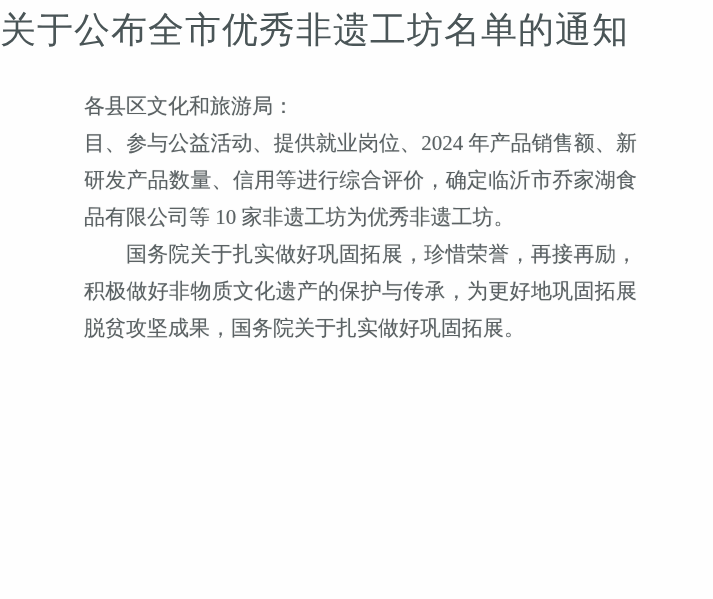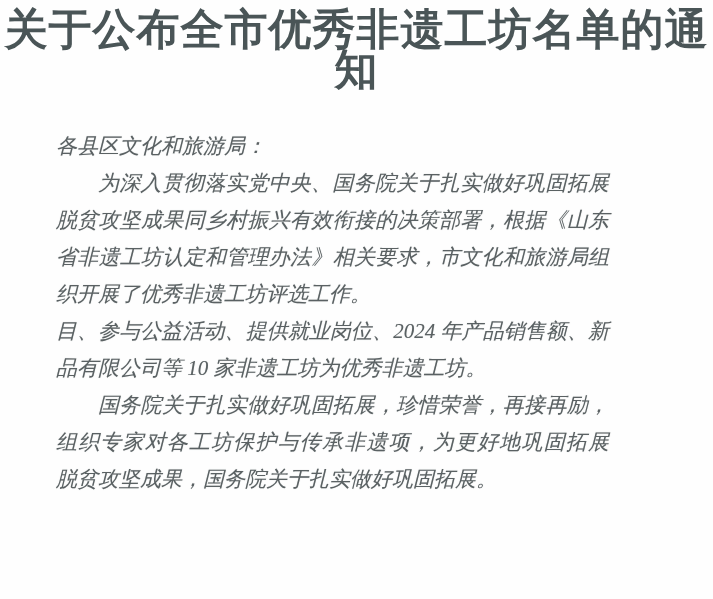--- a/index.html
+++ b/index.html
@@ -16,35 +16,33 @@
     overflow: hidden;
   }
   .page {
     position: relative;
     width: 713px; height: 599px;
     background: var(--bg);
   }
   .notice-title {
     margin-top: 10px;
     margin-bottom: 38px;
-    font-size: 43px;
+    font-size: 36px;
     line-height: 40px;
-    font-weight: 700;
+    font-weight: 400;
     letter-spacing: 1px;
-    text-align: center;
     color: var(--title-color);
   }
   .content {
-    margin-left: 56px;
+    margin-left: 84px;
     width: 553px;
     font-size: 21px;
     line-height: 37px;
     color: var(--body-color);
     text-shadow: 0 0 1px rgba(100,108,110,0.35);
-    font-style: italic;
   }
   .salutation {
     text-align: left;
   }
   .line {
     text-align: justify;
     text-align-last: justify;
     white-space: nowrap;
   }
   .line.first { text-indent: 2em; }
@@ -60,33 +58,28 @@
 <body>
 
 <div class="page">
 
   <h1 class="notice-title">关于公布全市优秀非遗工坊名单的通知</h1>
 
   <div class="content">
 
     <div class="salutation">各县区文化和旅游局：</div>
 
-    <div>
-      <div class="line first">为深入贯彻落实党中央、国务院关于扎实做好巩固拓展</div>
-      <div class="line">脱贫攻坚成果同乡村振兴有效衔接的决策部署，根据《山东</div>
-      <div class="line">省非遗工坊认定和管理办法》相关要求，市文化和旅游局组</div>
-      <div class="line last">织开展了优秀非遗工坊评选工作。</div>
-    </div>
 
     <div>
       <div class="line">目、参与公益活动、提供就业岗位、2024 年产品销售额、新</div>
+      <div class="line">研发产品数量、信用等进行综合评价，确定临沂市乔家湖食</div>
       <div class="line last">品有限公司等 10 家非遗工坊为优秀非遗工坊。</div>
     </div>
 
     <div>
       <div class="line first">国务院关于扎实做好巩固拓展，珍惜荣誉，再接再励，</div>
-      <div class="line">组织专家对各工坊保护与传承非遗项，为更好地巩固拓展</div>
+      <div class="line">积极做好非物质文化遗产的保护与传承，为更好地巩固拓展</div>
       <div class="line last">脱贫攻坚成果，国务院关于扎实做好巩固拓展。</div>
     </div>
 
 
   </div>
 </div>
 
 </body></html>

